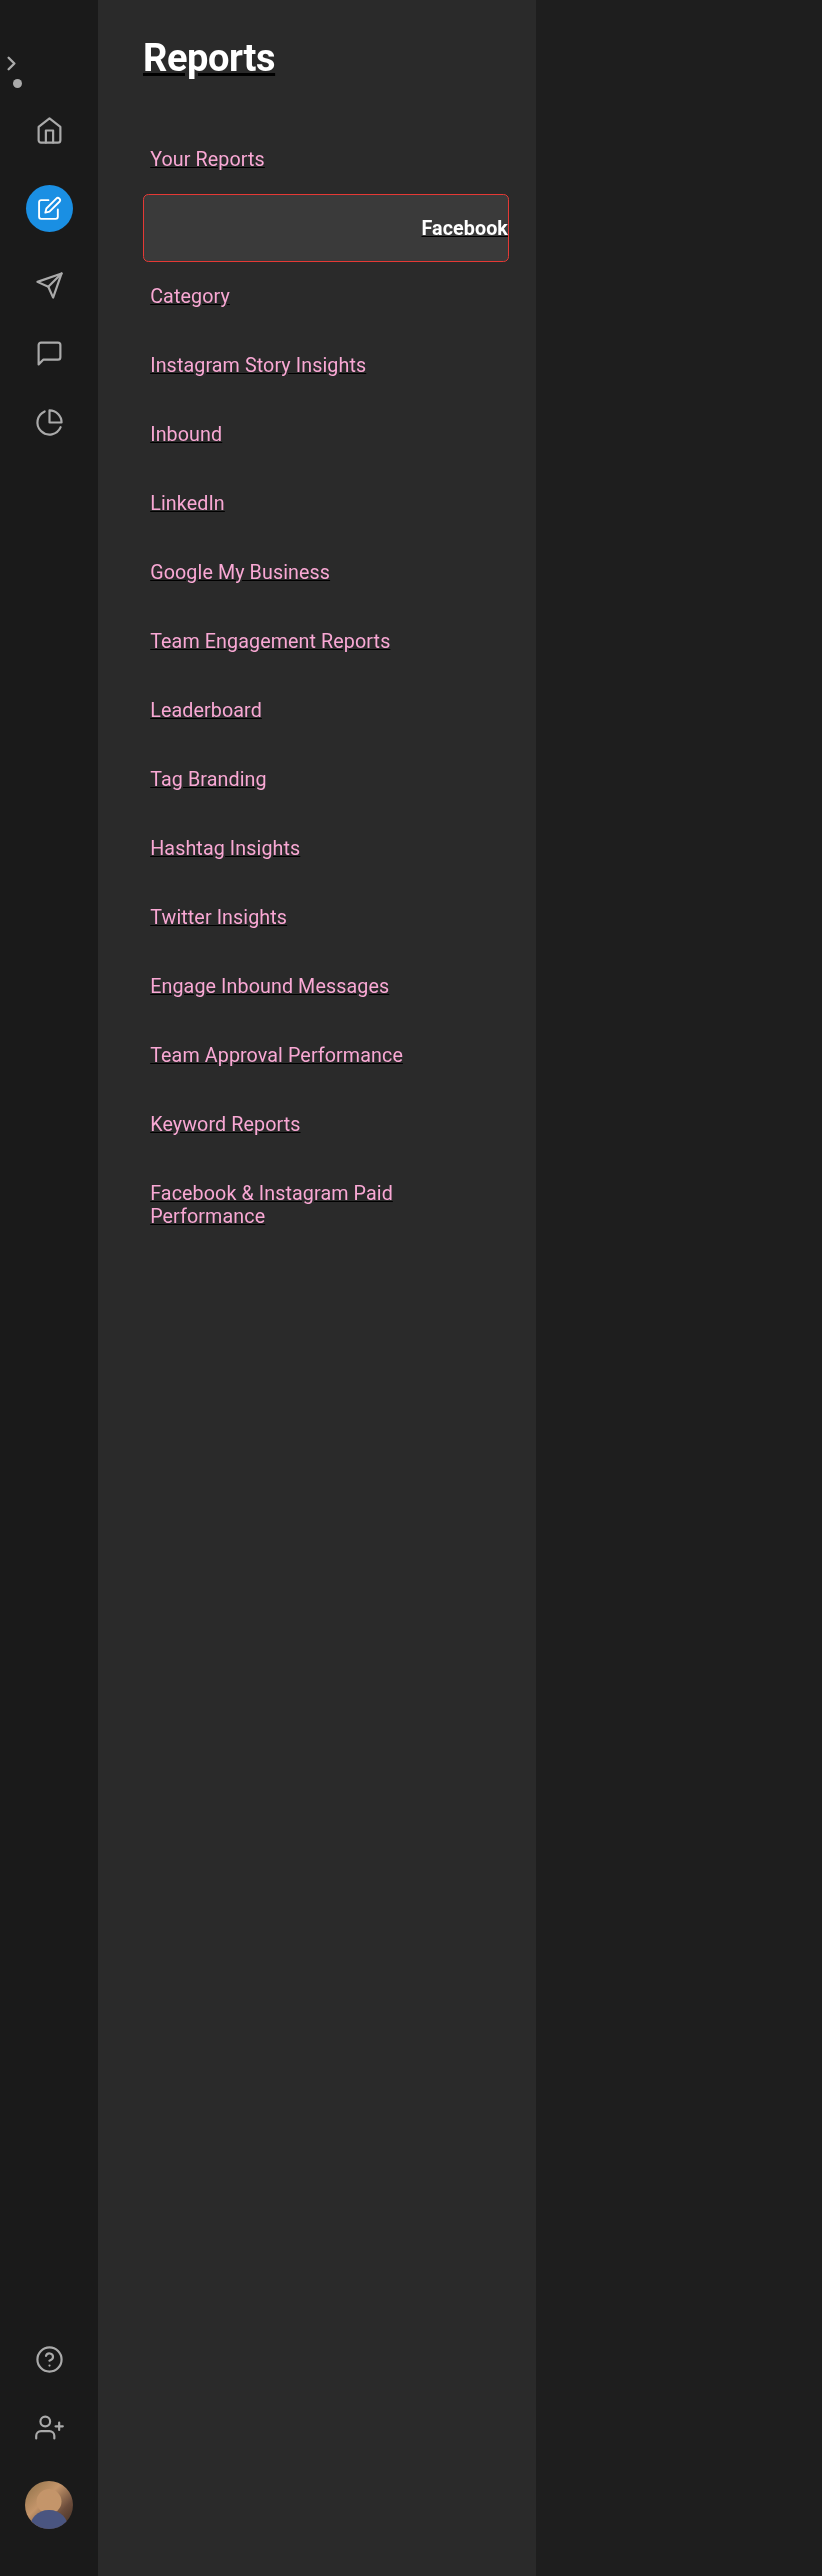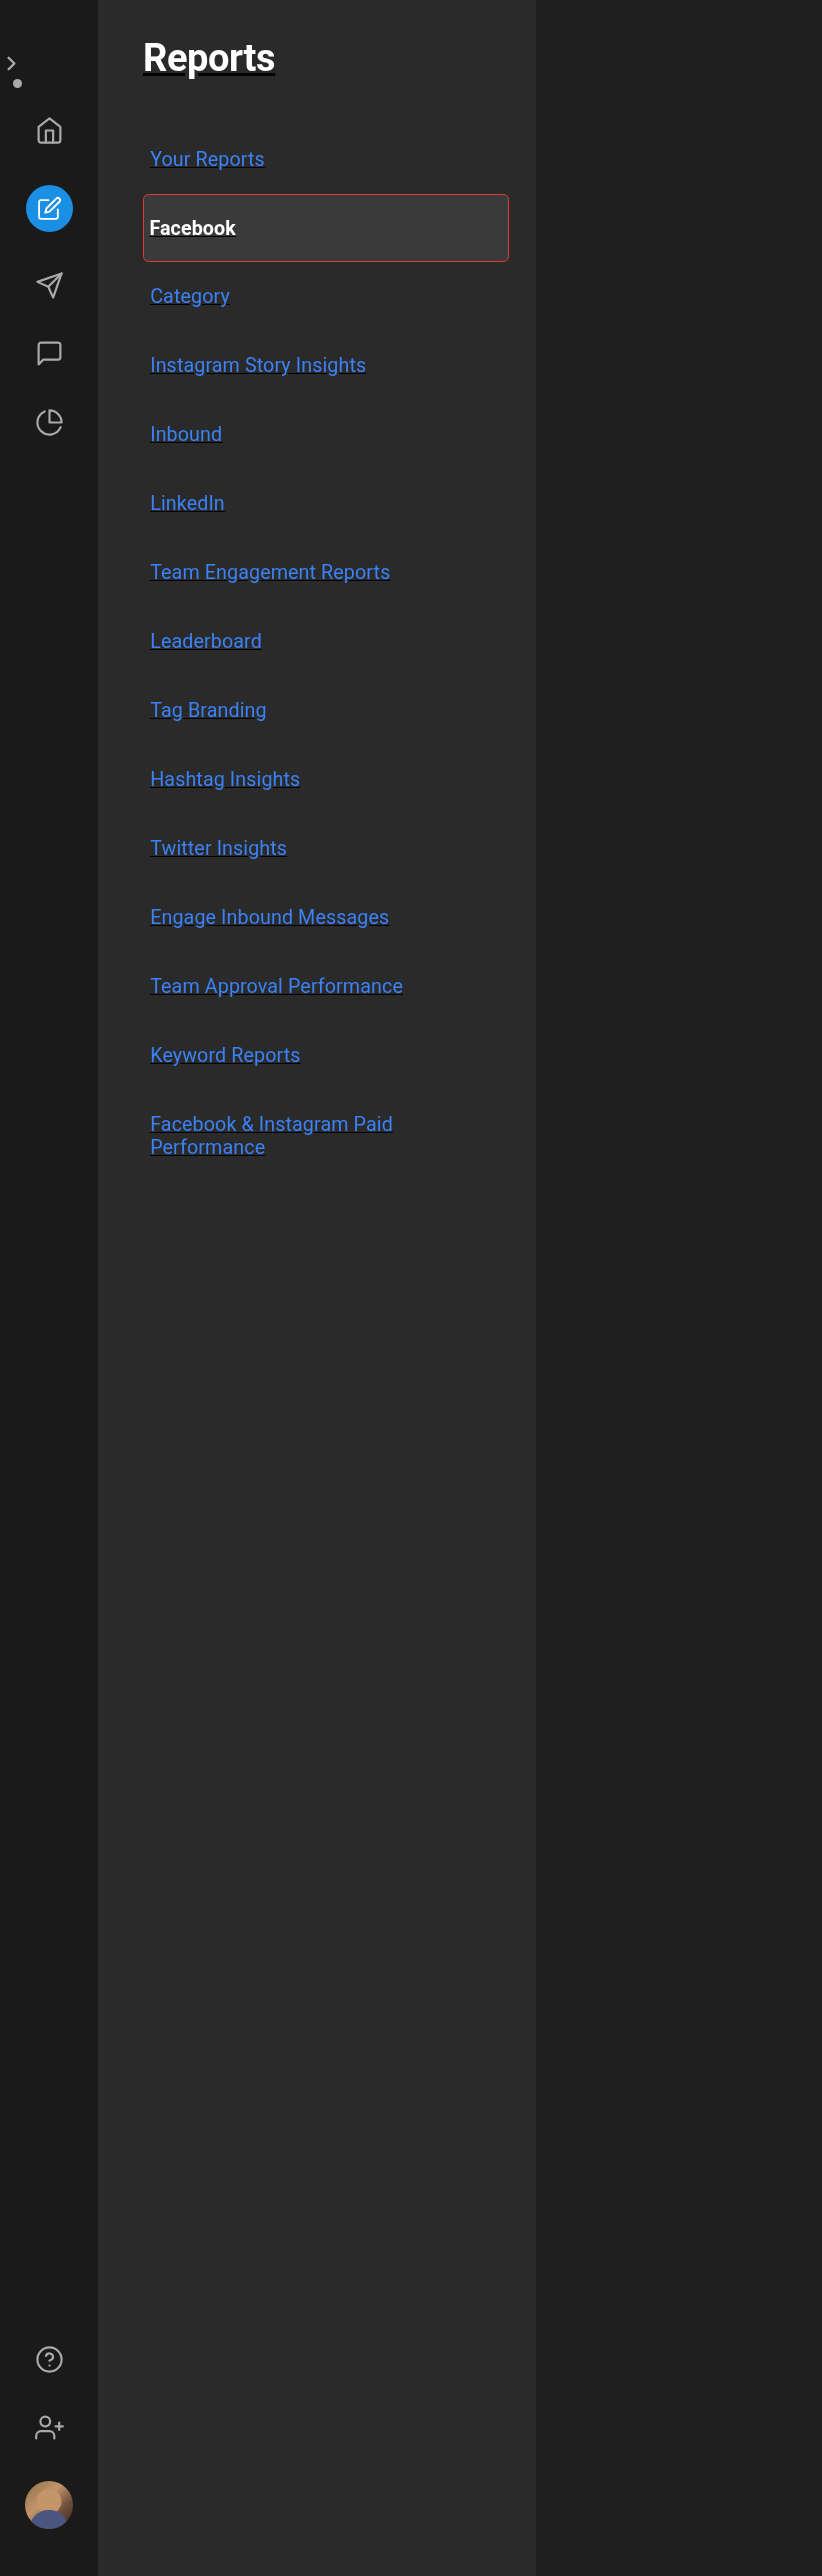--- a/index.html
+++ b/index.html
@@ -126,36 +126,37 @@
     }
 
     .nav-items {
       display: flex;
       flex-direction: column;
     }
 
     .nav-item {
       padding: 23px 0;
       font-size: 19.7px;
-      color: #3b82f6;
+      color: #f9a8d4;
       cursor: pointer;
       font-weight: 400;
       letter-spacing: 0.1px;
       border-radius: 5.4px;
       padding-left: 7.2px;
       margin-right: 27px;
     }
 
     .nav-item.active {
       color: #ffffff;
       font-weight: 700;
       background: #3a3a3a;
       border: 1.8px solid #e53935;
       padding: 21.5px 0 21.5px 5.4px;
       margin-right: 27px;
+      text-align: right;
     }
 
     
     .content-area {
       flex: 1;
       background: #1e1e1e;
     }
 
     
     .logo-mark {
@@ -255,20 +256,21 @@
   <div class="nav-title">Reports</div>
 
   <div class="nav-items">
 
   <div class="nav-item">Your Reports</div>
       <div class="nav-item active">Facebook</div>
       <div class="nav-item">Category</div>
       <div class="nav-item">Instagram Story Insights</div>
       <div class="nav-item">Inbound</div>
       <div class="nav-item">LinkedIn</div>
+      <div class="nav-item">Google My Business</div>
       <div class="nav-item">Team Engagement Reports</div>
       <div class="nav-item">Leaderboard</div>
       <div class="nav-item">Tag Branding</div>
       <div class="nav-item">Hashtag Insights</div>
       <div class="nav-item">Twitter Insights</div>
       <div class="nav-item">Engage Inbound Messages</div>
       <div class="nav-item">Team Approval Performance</div>
       <div class="nav-item">Keyword Reports</div>
       <div class="nav-item">Facebook &amp; Instagram Paid Performance</div>
     </div>

